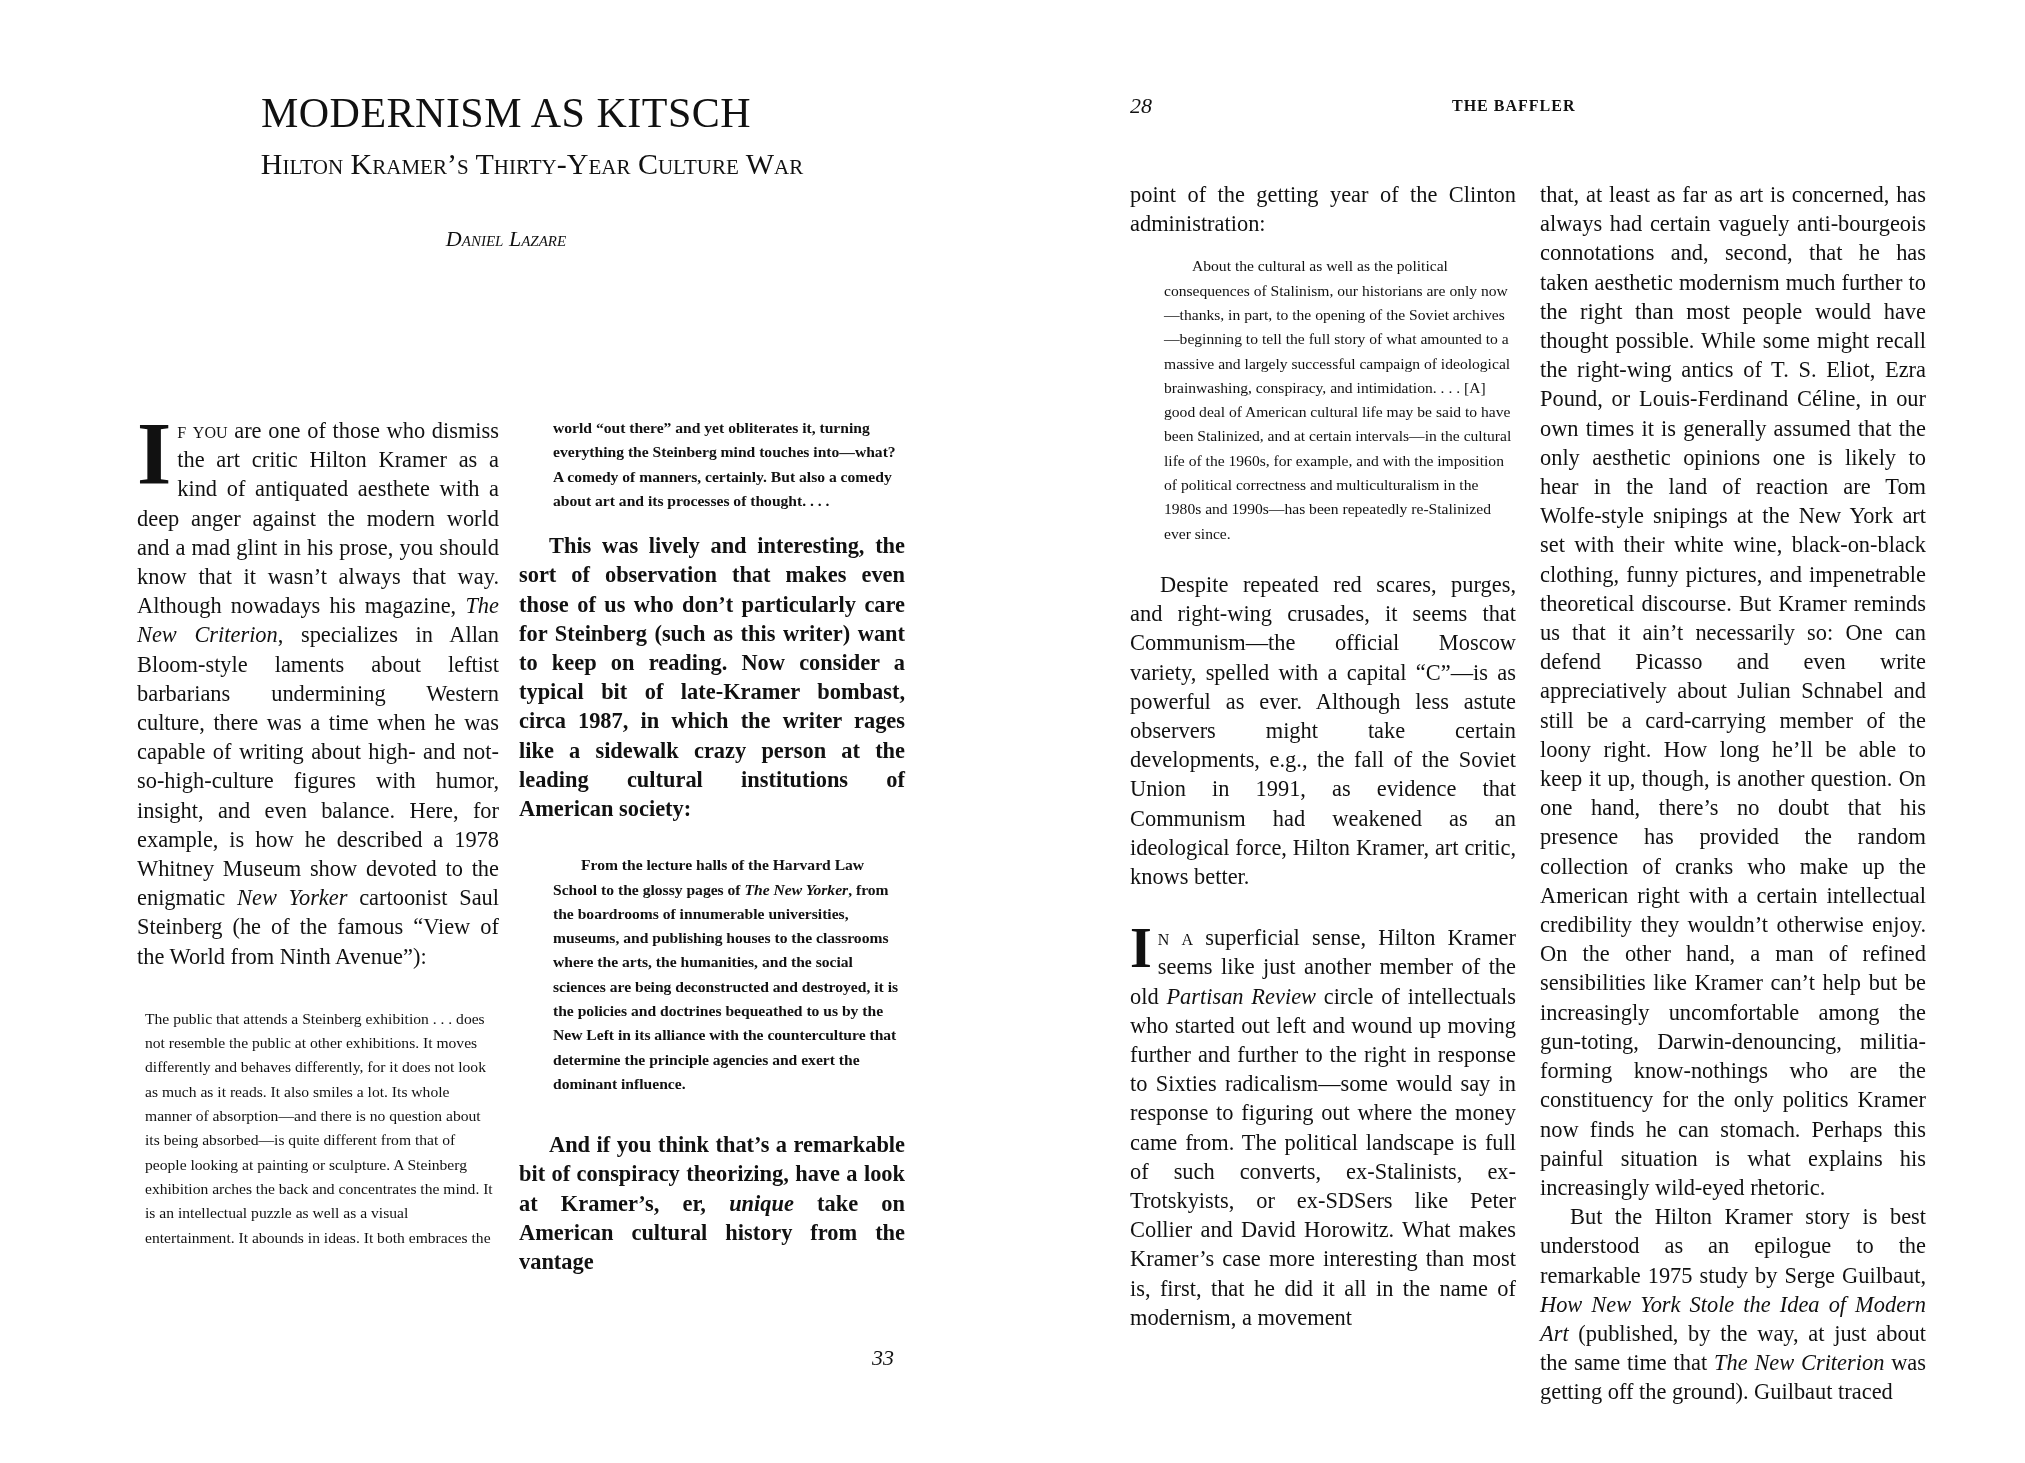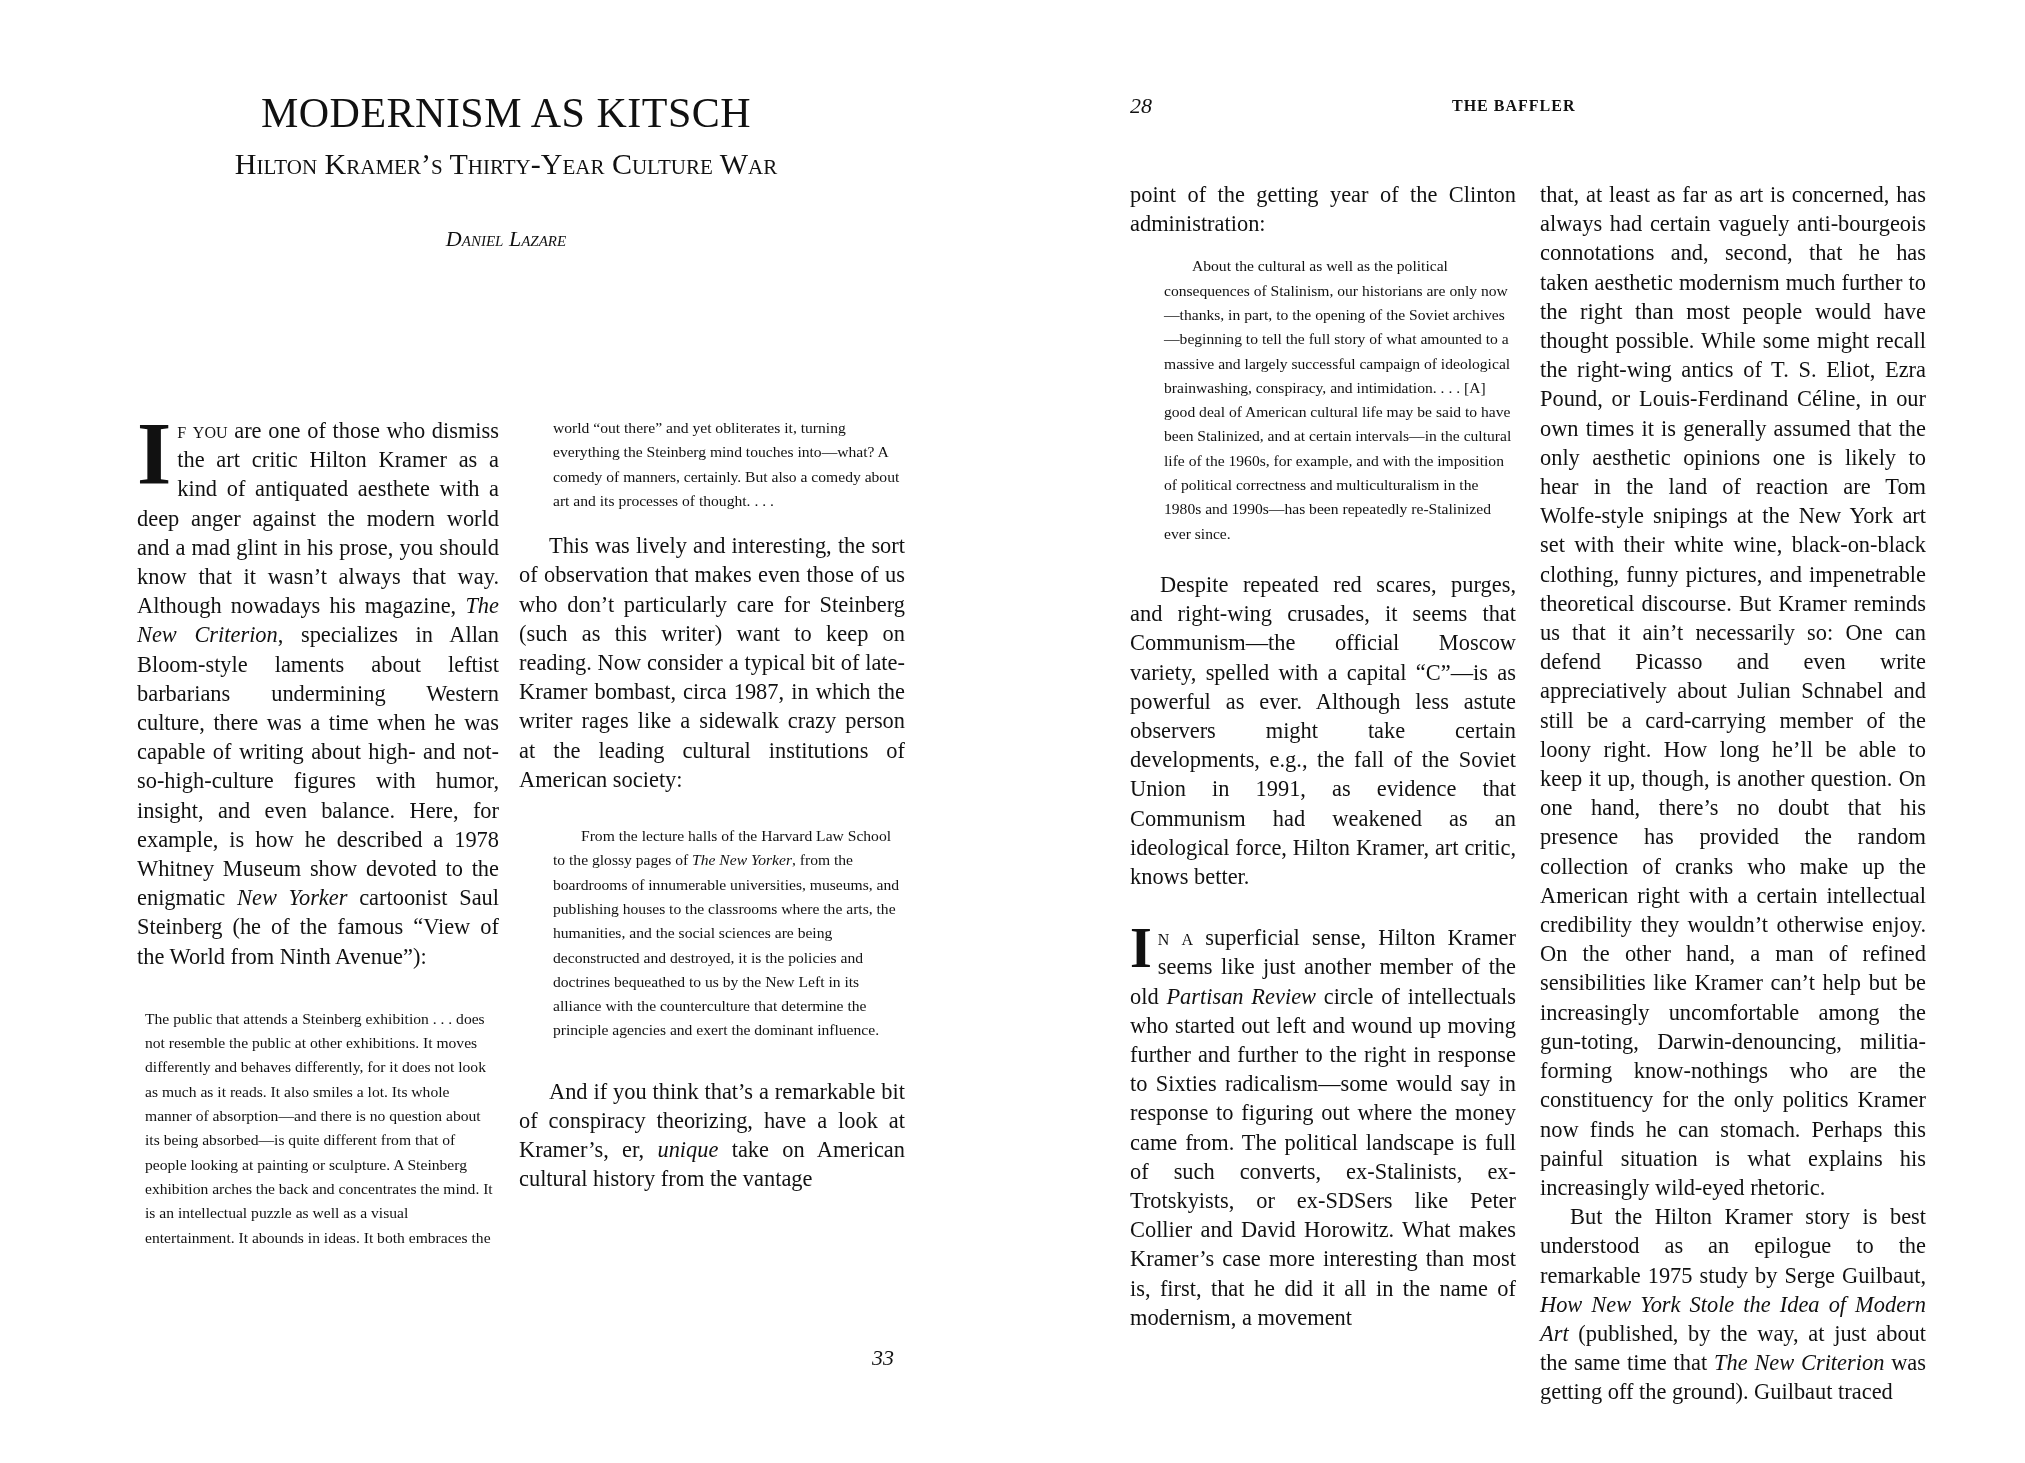--- a/index.html
+++ b/index.html
@@ -5,35 +5,35 @@
   html, body { margin:0; padding:0; background:#ffffff; }
   body { width:2025px; height:1463px; position:relative; overflow:hidden;
          font-family:"Liberation Serif","DejaVu Serif",serif; color:#111; }
   .page { position:absolute; top:0; height:1463px; }
   #page-left { left:0; width:1012px; }
   #page-right { left:1012px; width:1013px; }
 
   .title { position:absolute; left:0; width:1012px; top:88px; text-align:center;
            font-size:42px; letter-spacing:0.5px; line-height:50px; }
   .subtitle { position:absolute; left:0; width:1012px; top:146px; text-align:center;
-              font-size:30px; font-variant:small-caps; line-height:36px; }
+              font-size:30px; font-variant:small-caps; line-height:36px;padding-left:26px; }
   .author { position:absolute; left:0; width:1012px; top:226px; text-align:center;
             font-size:22px; font-style:italic; font-variant:small-caps; }
 
   .col { position:absolute; font-size:22.4px; line-height:29.2px; text-align:justify; }
   .col p { margin:0; }
   .col p.indent { text-indent:30px; }
   .quote { font-size:15.6px; line-height:24.3px; text-align:left; margin:0; }
   .quote.indent-first { text-indent:28px; }
   .dropcap { float:left; font-size:88px; line-height:68px; margin:4px 6px 0 0; font-weight:bold; }
   .sc { font-variant:small-caps; }
   i, .it { font-style:italic; }
 
   #left-col1 { left:137px; top:416px; width:362px; }
-  #left-col2 { left:519px; top:416px; width:386px; }
+  #left-col2 { left:519px; top:416px; width:386px;font-weight:bold; }
   #right-col1 { left:118px; top:180px; width:386px; }
   #right-col2 { left:528px; top:180px; width:386px; }
 
   .pagenum-left { position:absolute; left:872px; top:1345px; font-size:22px; font-style:italic; }
   .running-num { position:absolute; left:118px; top:93px; font-size:22px; font-style:italic; }
   .running-title { position:absolute; left:440px; top:97px; font-size:16px; font-weight:bold; letter-spacing:1px; }
 </style>
 </head>
 <body>
 

